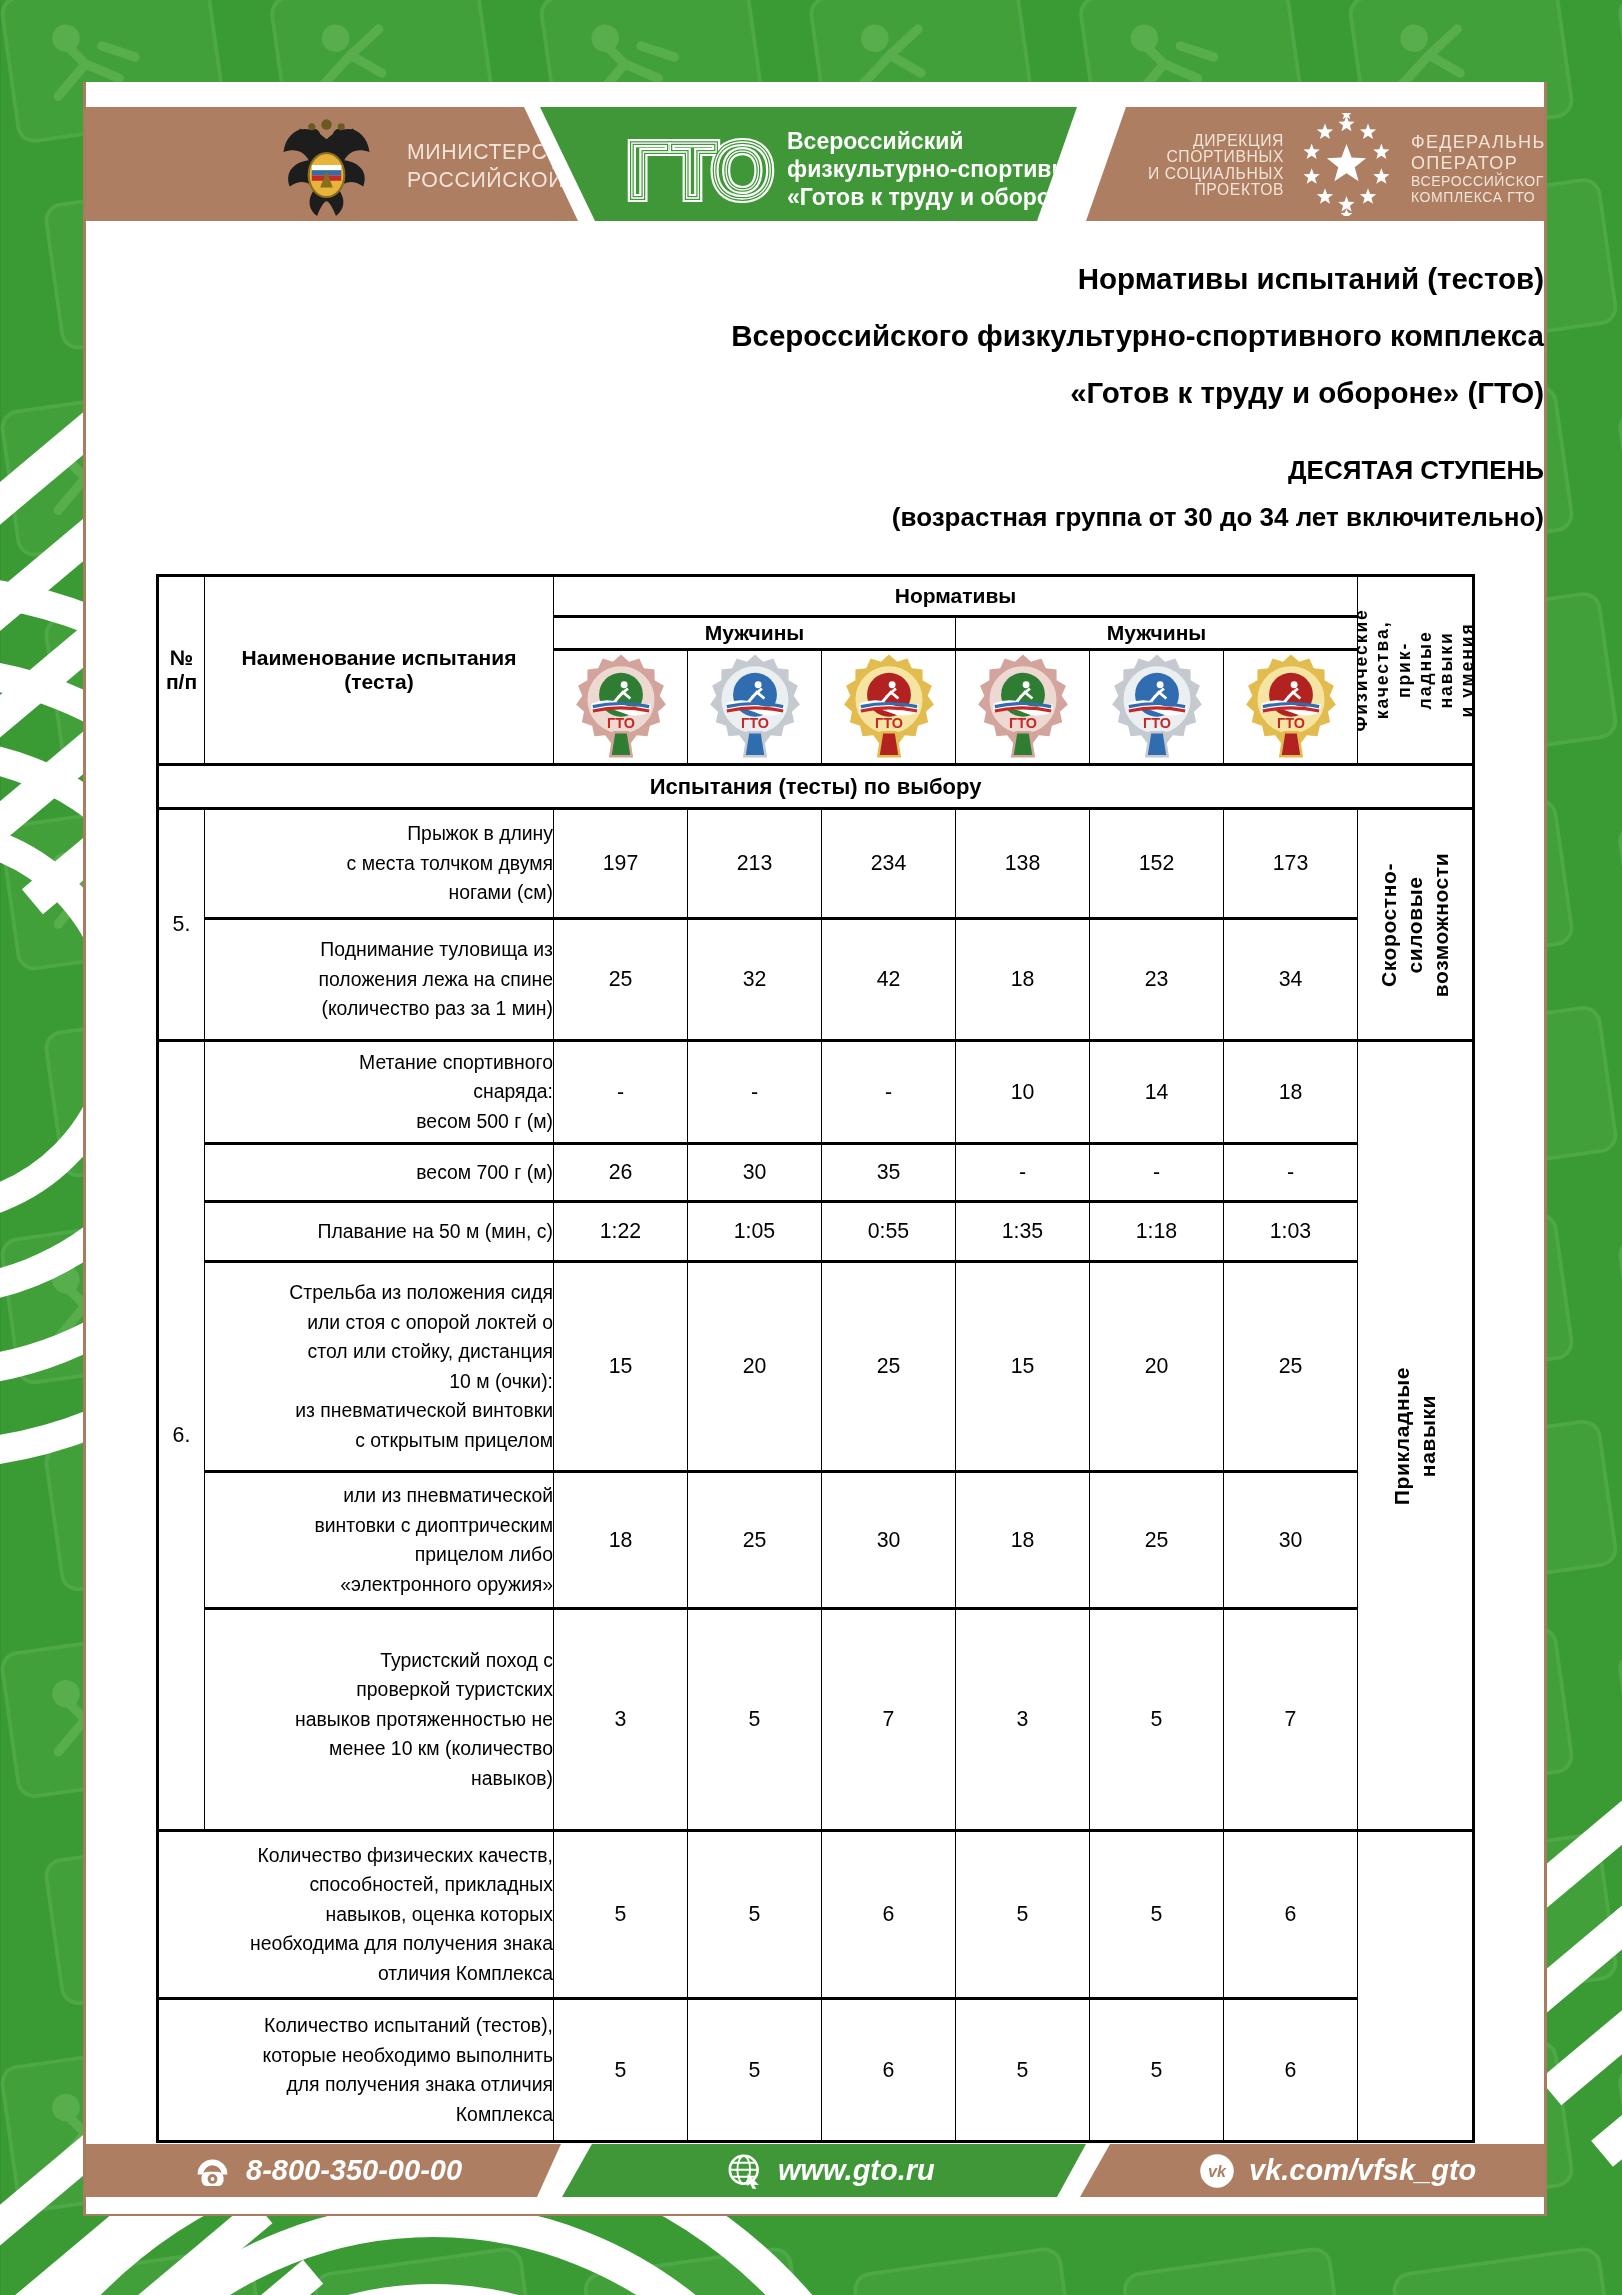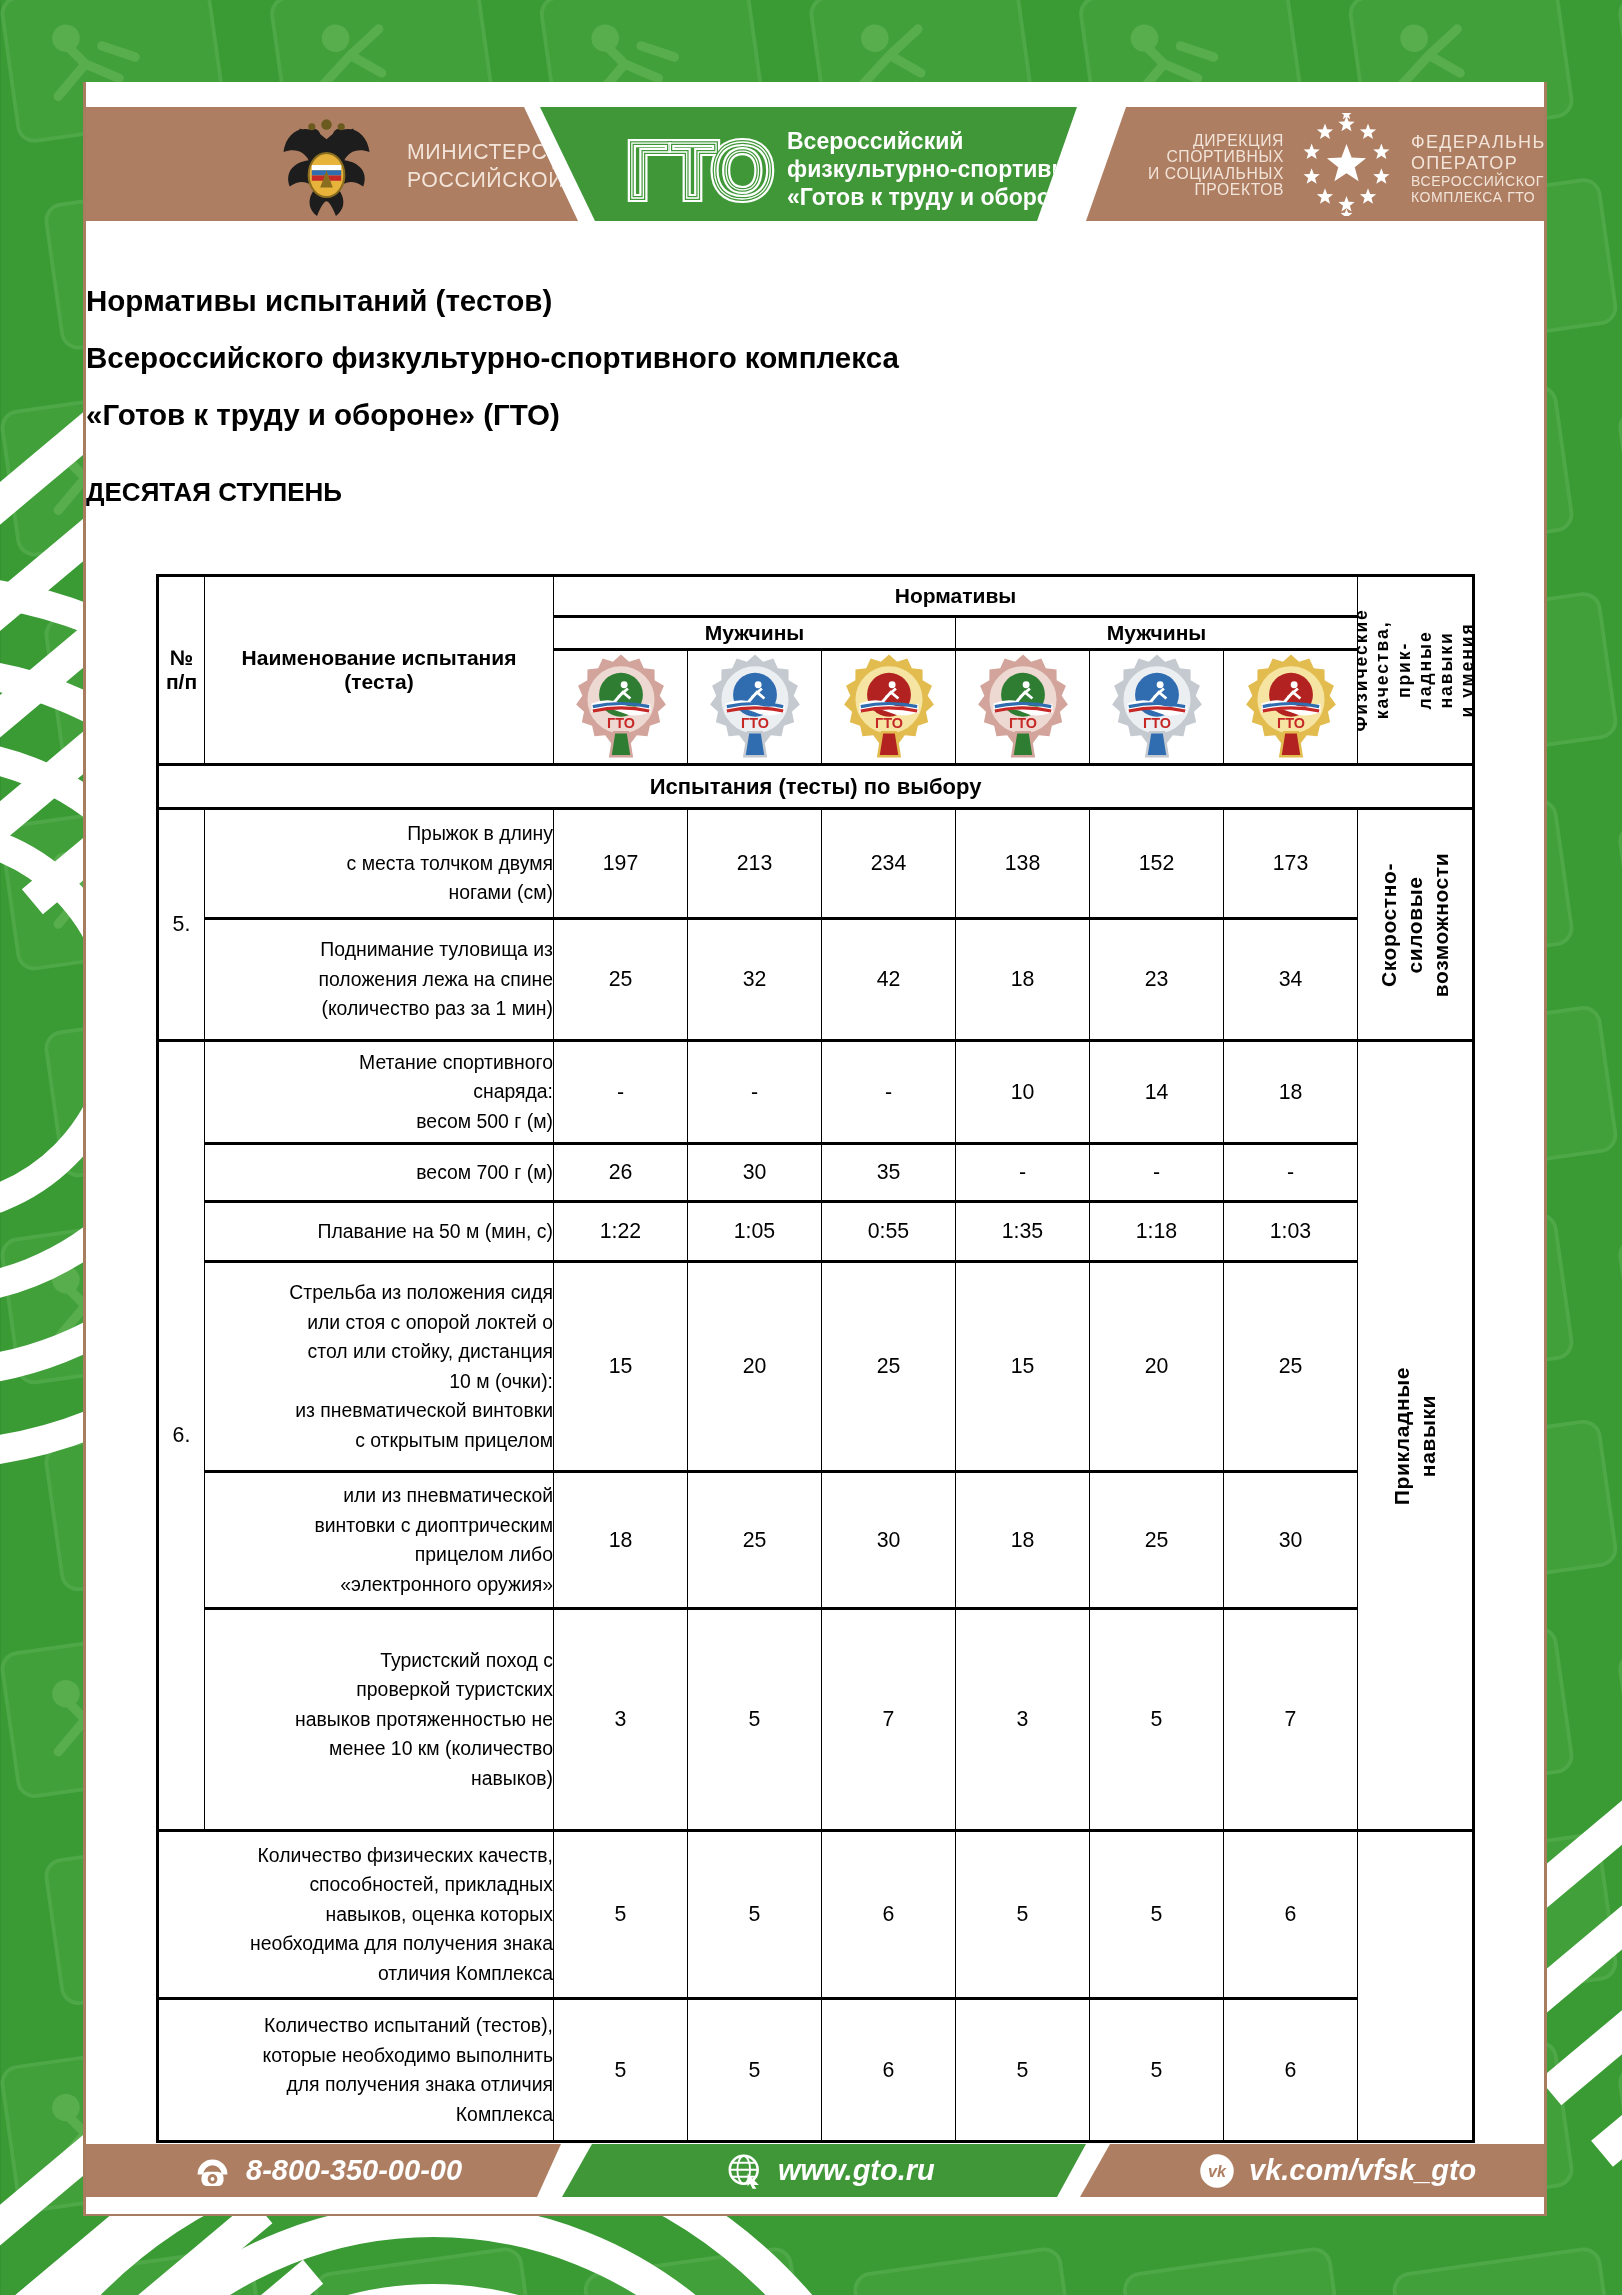--- a/index.html
+++ b/index.html
@@ -21,21 +21,21 @@
   .ministry-emblem{position:absolute;left:188px;top:5px;}
   .ministry-text{position:absolute;left:321px;top:31px;color:#f3e4d9;font-size:21.3px;line-height:28px;letter-spacing:0.6px;}
   .gto-logo{position:absolute;left:532px;top:7.5px;}
   .gto-text{position:absolute;left:701px;top:20px;color:#ffffff;font-size:23px;font-weight:700;line-height:28px;}
   .op-left{position:absolute;left:1054px;top:26px;width:144px;text-align:right;color:#f3e4d9;font-size:15.7px;line-height:16.3px;letter-spacing:0.6px;}
   .op-star{position:absolute;left:1209px;top:6.3px;}
   .op-right{position:absolute;left:1325px;top:25px;color:#f3e4d9;}
   .op-right .big{font-size:18px;line-height:21px;letter-spacing:1.3px;}
   .op-right .small{font-size:14px;line-height:15.7px;letter-spacing:0.6px;}
   
-  .title-block{position:absolute;left:0;right:0;top:190px;text-align:left;color:#000;}
+  .title-block{position:absolute;left:0;right:0;top:168px;text-align:right;color:#000;}
   .title-line{font-size:29.5px;font-weight:700;line-height:57px;}
   .stage-line{font-size:26px;font-weight:700;margin-top:34px;}
   .age-line{font-size:26px;font-weight:700;margin-top:16.3px;}
   
   table.norms{position:absolute;left:70px;top:492px;width:1317px;border-collapse:collapse;table-layout:fixed;
               border:3.8px solid #000;}
   .norms th,.norms td{border-left:1.3px solid #000;border-right:1.3px solid #000;border-top:3.1px solid #000;border-bottom:3.1px solid #000;
               padding:0;color:#000;overflow:hidden;position:relative;}
   .norms th{font-weight:700;font-size:21px;text-align:center;}
   .h1{height:41px;} .h2{height:33px;} .h3{height:115px;} .secrow{height:44px;}
@@ -682,20 +682,21 @@
 КОМПЛЕКСА ГТО</div>
         </div>
       </div>
     </div>
 
     <div class="title-block">
       <div class="title-line">Нормативы испытаний (тестов)</div>
       <div class="title-line">Всероссийского физкультурно-спортивного комплекса</div>
       <div class="title-line">«Готов к труду и обороне» (ГТО)</div>
       <div class="stage-line">ДЕСЯТАЯ СТУПЕНЬ</div>
+      <div class="age-line">(возрастная группа от 30 до 34 лет включительно)</div>
     </div>
 
     <table class="norms">
       <colgroup>
         <col style="width:47px">
           <col style="width:349px">
         <col style="width:134px">
           <col style="width:134px">
           <col style="width:134px">
         <col style="width:134px">

